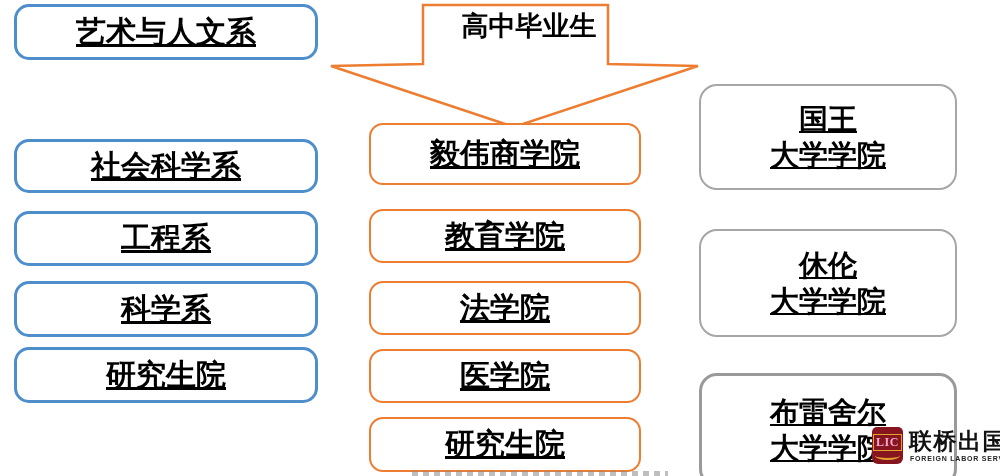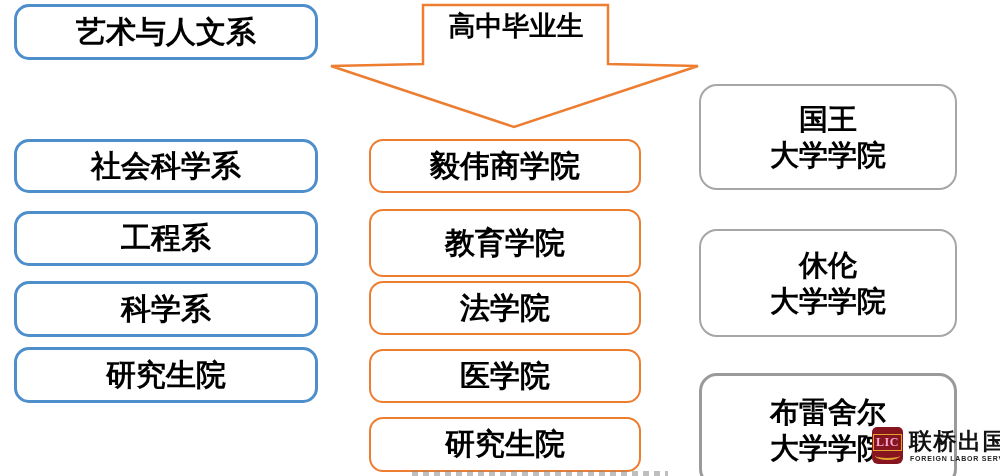--- a/index.html
+++ b/index.html
@@ -3,30 +3,30 @@
 <meta charset="utf-8">
 <style>
   html,body{margin:0;padding:0;background:#fff;}
   #stage{
     position:relative;width:1000px;height:476px;background:#ffffff;
     font-family:"Liberation Sans","DejaVu Sans",sans-serif;overflow:hidden;
   }
   .box{
     position:absolute;background:#ffffff;display:flex;flex-direction:column;
     align-items:center;justify-content:center;text-align:center;
-    font-weight:bold;color:#000;box-sizing:border-box;
+    font-weight:bold;color:#000;box-sizing:border-box;text-decoration:underline;
   }
   .blue{left:14px;width:304px;border:3px solid #4e8ecb;border-radius:15px;font-size:30px;}
   .orange{left:369px;width:272px;border:2.5px solid #ED7D31;border-radius:14px;font-size:30px;}
   .gray{left:699px;width:258px;border:2px solid #a6a6a6;border-radius:18px;font-size:29px;line-height:1.25;}
   .gray.thick{border-width:3px;border-color:#9a9a9a;}
   #arrow-svg{position:absolute;left:0;top:0;pointer-events:none;}
   #arrow-text{
     position:absolute;left:424px;top:10px;width:184px;text-align:center;
-    font-weight:bold;font-size:27px;line-height:1.2;color:#000;
+    font-weight:bold;font-size:27px;line-height:1.2;color:#000;padding-left:13px;
   }
   #truncated-caption{
     position:absolute;left:412px;top:471px;width:256px;height:5px;opacity:.55;
     background:repeating-linear-gradient(90deg,#8a8a8a 0 6px,transparent 6px 11px);
   }
   #logo{position:absolute;left:872px;top:425px;width:126px;height:48px;}
   #logo-badge{
     position:absolute;left:0;top:2px;width:31px;height:37px;background:#87151f;
     border-radius:5px 5px 6px 6px;display:flex;align-items:center;justify-content:center;
   }
@@ -62,24 +62,24 @@
       <span>研究生院</span>
     </div>
 
   <svg id="arrow-svg" width="1000" height="476" viewBox="0 0 1000 476">
     <path d="M423,5 H608 V64 L698,66 L514,127 L331,66 L423,64 Z" fill="#ffffff" stroke="#ED7D31" stroke-width="2.5" stroke-linejoin="miter"></path>
   </svg>
   <div id="arrow-text">
     <div>高中毕业生</div>
   </div>
 
-  <div class="box orange" style="top:139px;height:54px">
+  <div class="box orange" style="top:123px;height:62px">
       <span>毅伟商学院</span>
     </div>
-  <div class="box orange" style="top:209px;height:68px">
+  <div class="box orange" style="top:209px;height:54px">
       <span>教育学院</span>
     </div>
   <div class="box orange" style="top:281px;height:54px">
       <span>法学院</span>
     </div>
   <div class="box orange" style="top:349px;height:54px">
       <span>医学院</span>
     </div>
   <div class="box orange" style="top:417px;height:55px">
       <span>研究生院</span>

